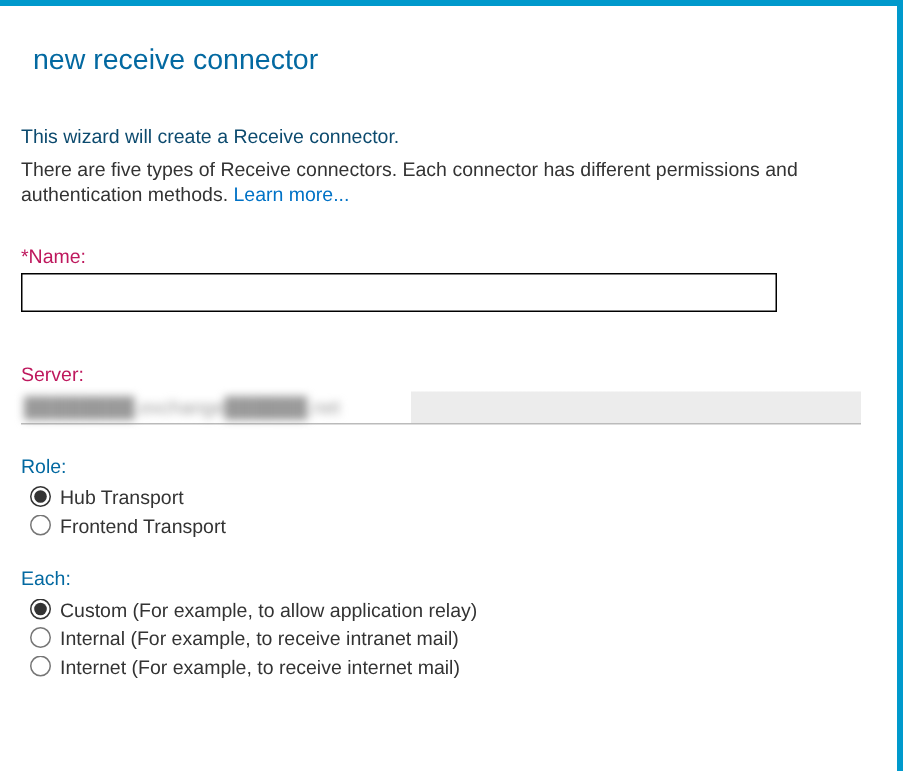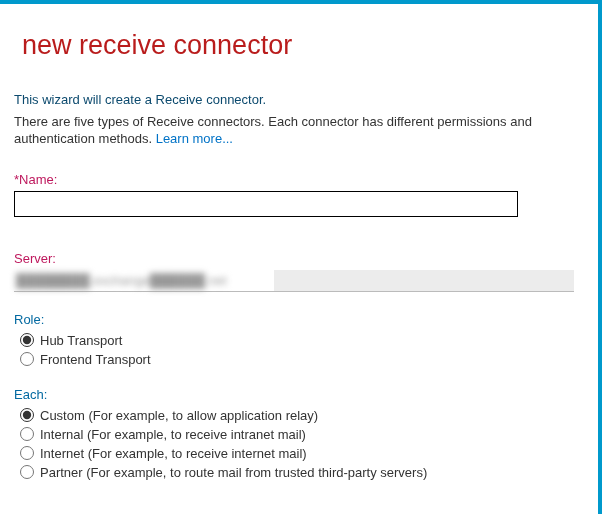--- a/index.html
+++ b/index.html
@@ -9,23 +9,23 @@
       color: #333;
       background: #fff;
       width: 602px;
       height: 514px;
       border-top: 4px solid #0099cc;
       border-right: 4px solid #0099cc;
       padding: 20px 24px 20px 14px;
       position: relative;
     }
     .title {
-      font-size: 27px;
+      font-size: 19px;
       font-weight: 300;
-      color: #b91c1c;
+      color: #0369a1;
       margin: 6px 0 30px 8px;
     }
     .intro {
       margin: 0 0 4px 0;
       color: #0c4a6e;
       line-height: 1.35;
     }
     .intro2 {
       margin: 0 0 24px 0;
       color: #333;
@@ -126,20 +126,16 @@
     <span>Custom (For example, to allow application relay)</span>
   </label>
   <label class="radio-item">
     <input type="radio" name="ctype" style="">
     <span>Internal (For example, to receive intranet mail)</span>
   </label>
   <label class="radio-item">
     <input type="radio" name="ctype" style="">
     <span>Internet (For example, to receive internet mail)</span>
   </label>
-  <label class="radio-item">
-    <input type="radio" name="ctype" style="">
-    <span>Partner (For example, to route mail from trusted third-party servers)</span>
-  </label>
 </div>
 
 
 
 
 </body></html>

